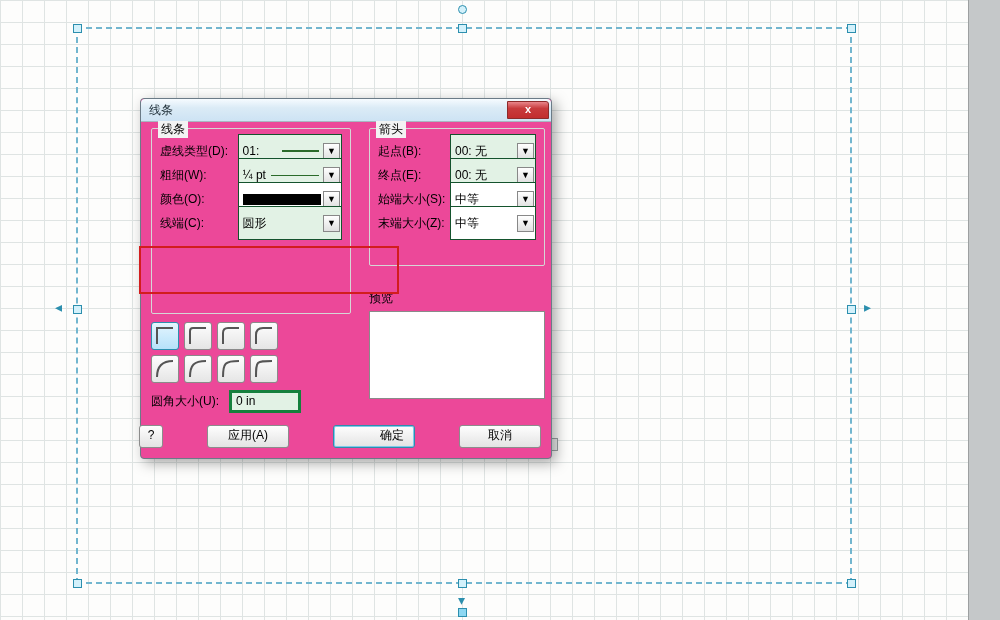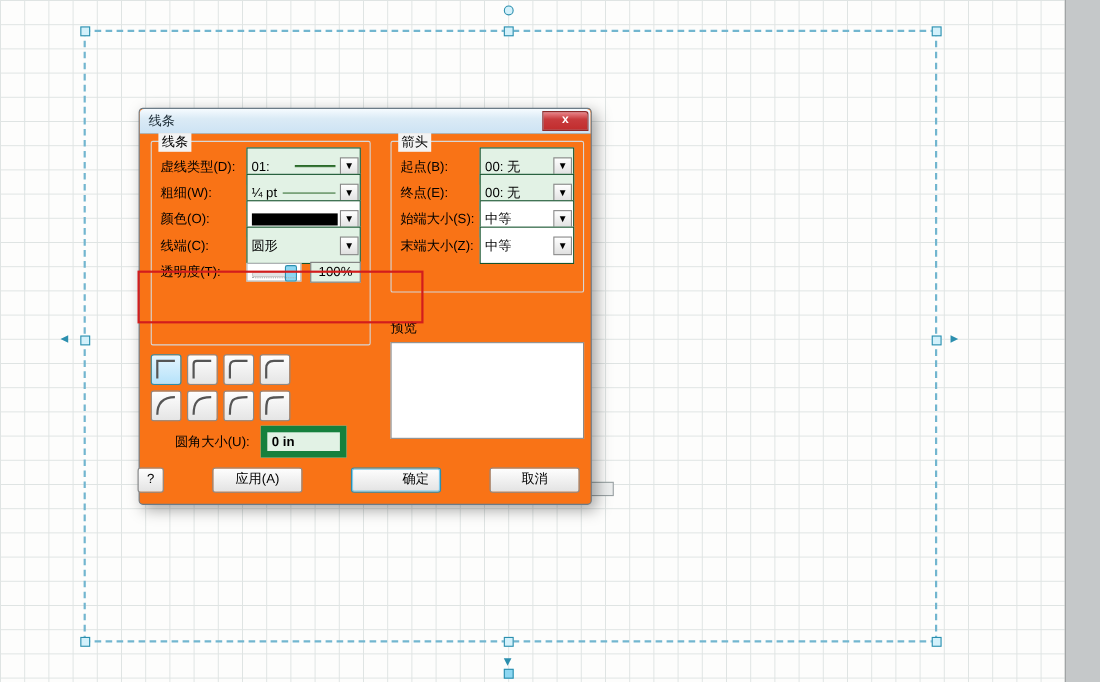--- a/index.html
+++ b/index.html
@@ -37,22 +37,22 @@
 .rot-handle{
   position:absolute;width:9px;height:9px;background:#d3f1fb;border:1px solid #2c8fae;
   border-radius:50%;box-sizing:border-box;
 }
 .side-arrow{
   position:absolute;font-size:14px;color:#2c8fae;line-height:1;
 }
 
 
 .dialog{
-  position:absolute;left:126px;top:98px;width:410px;
-  background:#f97316;border:1px solid #6b7b87;
+  position:absolute;left:140px;top:98px;width:410px;
+  background:#ec4899;border:1px solid #6b7b87;
   box-shadow:4px 4px 14px rgba(0,0,0,.35);
   border-radius:4px;
 }
 .titlebar{
   height:22px;
   background:linear-gradient(#f6fbff,#dbebf6 40%,#cde3f4);
   border-bottom:1px solid #a7b7c0;
   border-radius:4px 4px 0 0;
   display:flex;align-items:center;
   padding:0 2px 0 8px;
@@ -63,21 +63,21 @@
   background:linear-gradient(#e9858a,#c83b3d 40%,#c22d2e);
   border:1px solid #8d2a2a;border-radius:0 3px 0 0;
   color:#fff;font-weight:bold;text-align:center;line-height:14px;
   font-size:11px;
 }
 .dlg-body{padding:6px 10px 10px 10px;}
 
 .groupbox{border:1px solid #d6d6d6;border-radius:2px;padding:10px 8px 8px 8px;position:relative;}
 .group-legend{position:absolute;top:-8px;left:6px;background:#f3f3f3;padding:0 3px;font-size:12px;}
 
-.row{display:flex;align-items:center;height:24px;gap:4px;justify-content:center;}
+.row{display:flex;align-items:center;height:24px;gap:4px;}
 .lbl{width:74px;text-align:left;}
 .lbl-r{width:68px;text-align:left;}
 .combo{
   height:34px;border:1px solid #14532d;background:#e2f2e5;
   display:flex;align-items:center;padding:0 1px 0 4px;box-sizing:border-box;
 }
 .combo .txt{flex:1;overflow:hidden;white-space:nowrap;}
 .combo .arr{width:15px;height:15px;background:linear-gradient(#fff,#e0e0e0);
   border:1px solid #888;display:flex;align-items:center;justify-content:center;
   font-size:9px;margin-left:2px;}
@@ -128,22 +128,22 @@
   min-width:60px;height:21px;padding:0 10px;
   background:linear-gradient(#fefefe,#e3e3e3);
   border:1px solid #8c8c8c;border-radius:3px;line-height:19px;text-align:center;margin-left:38px;
 }
 .btn.primary{border:1px solid #2c8fae;box-shadow:0 0 0 1px #7fc9ea inset;text-align:right;}
 .help-btn{
   width:22px;height:21px;background:linear-gradient(#fefefe,#e3e3e3);
   border:1px solid #8c8c8c;border-radius:3px;line-height:19px;text-align:center;
 }
 .num-input{
-  width:58px;height:17px;border:6px solid #15803d;background:#e2f2e5;
-  padding:0 4px;line-height:17px;box-sizing:content-box;font-weight:bold;
+  width:58px;height:17px;border:3px solid #15803d;background:#e2f2e5;
+  padding:0 4px;line-height:17px;box-sizing:content-box;
 }
 </style>
 </head>
 <body>
 
 <div class="canvas"></div>
 <div class="canvas-right"></div>
 
 <div class="sel-rect sel-main"></div>
 
@@ -204,28 +204,20 @@
           </div>
 
           <div class="row">
             <span class="lbl">线端(C):</span>
             <div class="combo combo-sm">
               <span class="txt">圆形</span>
               <div class="arr">▼</div>
             </div>
           </div>
 
-          <div class="row">
-            <span class="lbl">透明度(T):</span>
-            <div class="slider">
-              <div class="track"></div>
-              <div class="thumb" style="left:calc(100% - 14px)"></div>
-            </div>
-            <div class="pct-box">100%</div>
-          </div>
         </div>
 
         <div class="corner-section">
           <div class="corners">
             <div class="corner sel">
               <svg viewBox="0 0 20 20">
                   <path d="M2 18 L2 2 L18 2" fill="none" stroke="#555" stroke-width="2"></path>
                 </svg>
             </div>
             <div class="corner">

